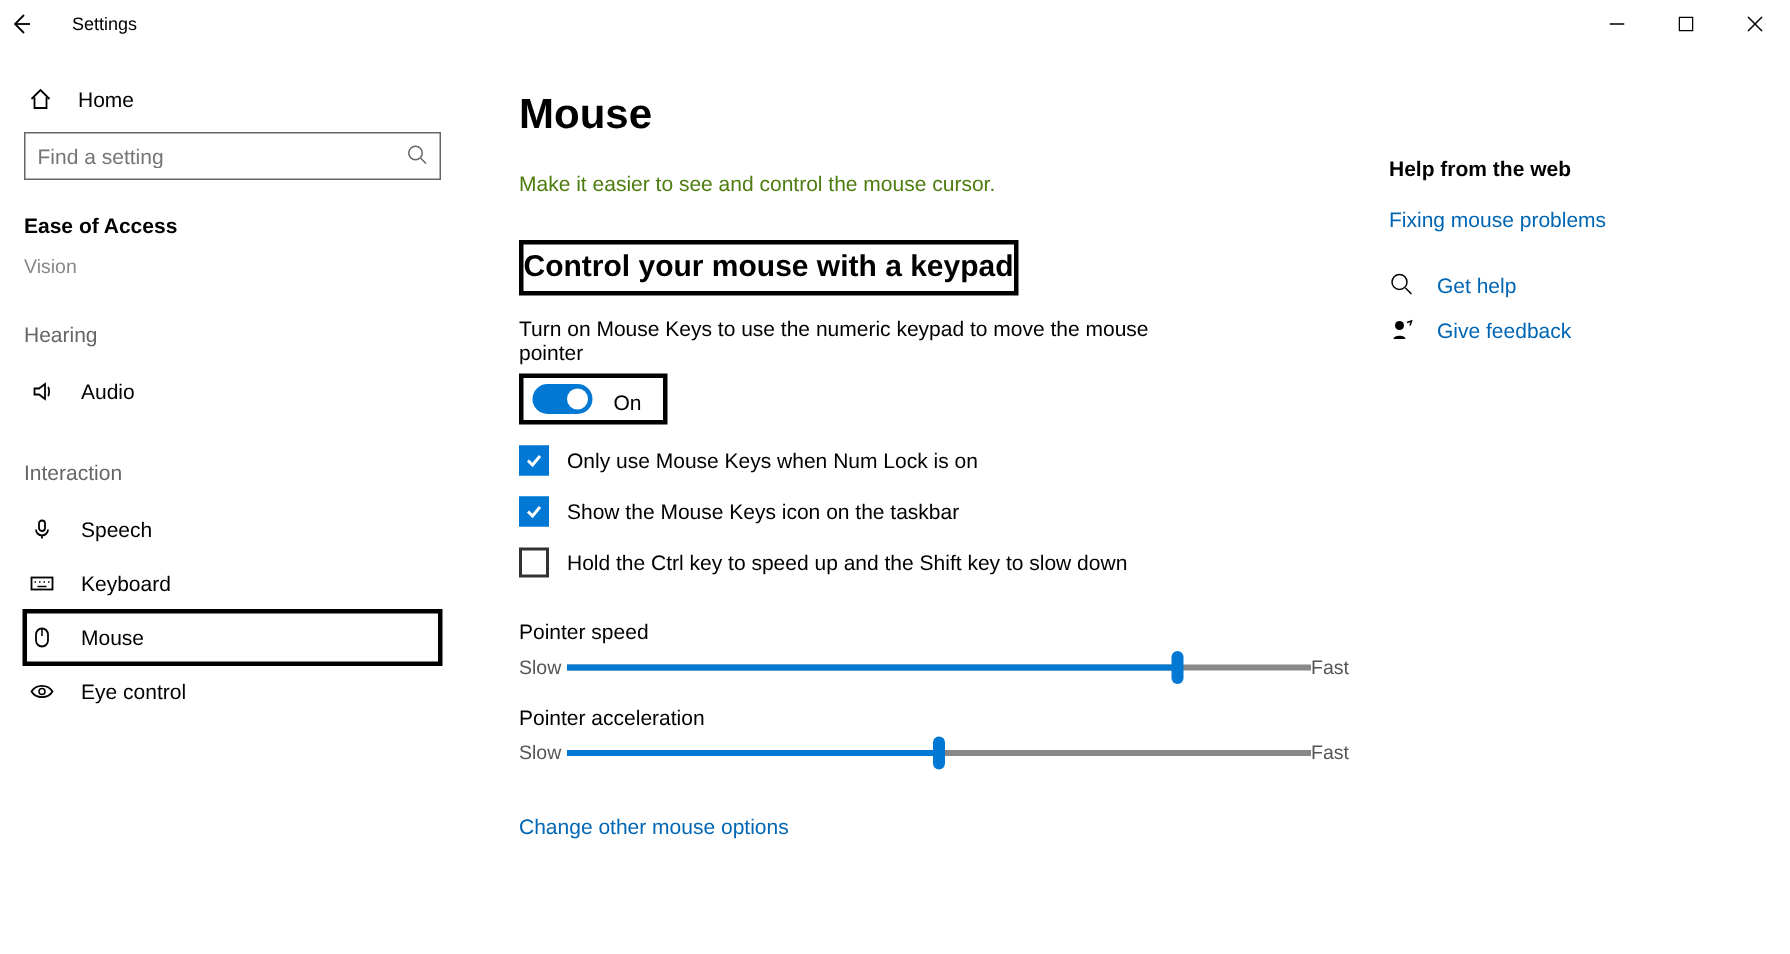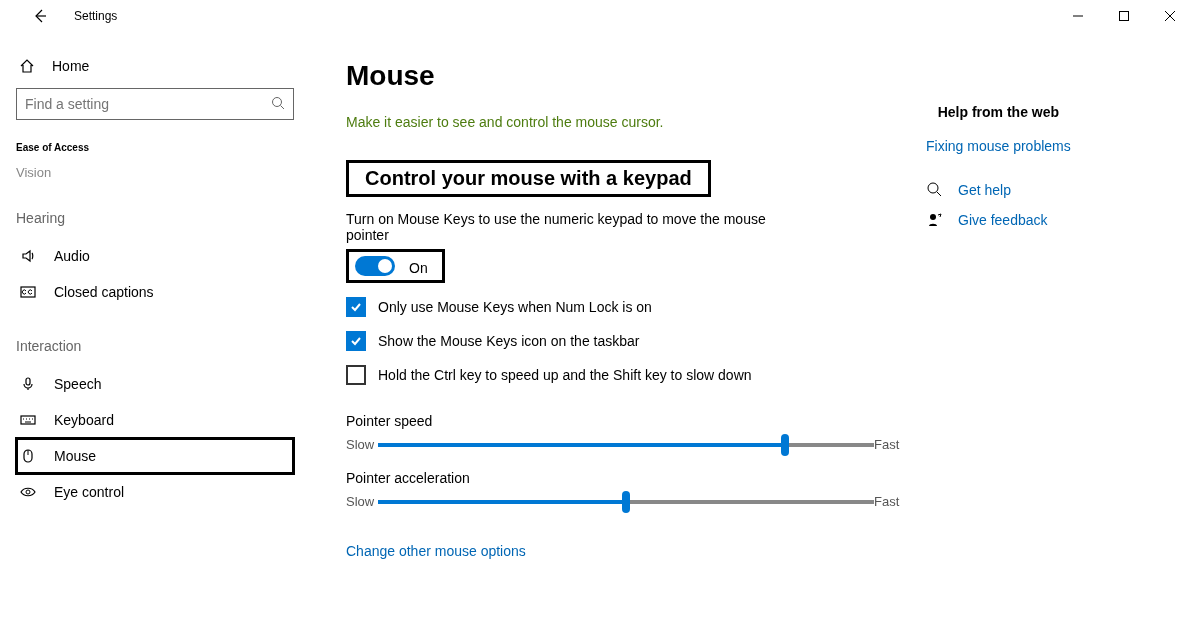--- a/index.html
+++ b/index.html
@@ -10,21 +10,21 @@
     background: #fff;
     width: 1193px;
     height: 636px;
     overflow: hidden;
     position: relative;
   }
   .titlebar {
     height: 32px;
     display: flex;
     align-items: center;
-    padding-left: 30px;
+    padding-left: 4px;
   }
   .titlebar .back {
     width: 20px; height: 20px;
     display:flex; align-items:center; justify-content:center;
     margin-right: 24px;
     cursor:pointer;
   }
   .titlebar .title { font-size: 12px; }
   .window-controls {
     position: absolute;
@@ -61,21 +61,21 @@
     margin-bottom: 22px;
   }
   .search-box input {
     border:none; outline:none;
     flex:1;
     font-size:14px;
     background:transparent;
   }
   .category-title {
     font-weight:600;
-    font-size:10px;
+    font-size:14px;
     margin-bottom: 8px;
   }
   .vision-cut {
     color:#888;
     font-size:13px;
     padding: 4px 0 18px 0;
   }
   .section-title {
     color:#666;
     font-size:14px;
@@ -98,21 +98,21 @@
     padding: 28px 36px 0 36px;
     display:flex;
   }
   .content { width: 560px; }
   .page-title { font-size: 28px; font-weight:600; margin-bottom: 22px; }
   .description { color:#4d7c0f; font-size:14px; margin-bottom: 30px; }
   .section-header {
     font-size: 20px;
     font-weight:600;
     border: 3px solid #000;
-    padding: 4px 16px;
+    padding: 4px 0;
     display:inline-block;
     margin-bottom: 14px;
   }
   .setting-desc { font-size:14px; margin-bottom: 6px; max-width: 430px; }
   .toggle-frame {
     border: 3px solid #000;
     display:inline-flex;
     align-items:flex-end;
     padding: 4px 14px 4px 6px;
     gap: 14px;
@@ -160,21 +160,21 @@
     background:#0078d4;
   }
   .slider-thumb {
     position:absolute; top:50%;
     width:8px; height:22px;
     background:#0078d4;
     border-radius:4px;
     transform:translate(-50%,-50%);
   }
   .link { color:#0066b4; font-size:14px; cursor:pointer; margin-top: 16px; display:inline-block;}
-  .right-col { padding-left: 20px; padding-top: 44px; text-align: center; }
+  .right-col { padding-left: 20px; padding-top: 44px; }
   .rc-title { font-size:14px; font-weight:600; margin-bottom: 18px; }
   .rc-link { color:#0066b4; font-size:14px; cursor:pointer; display:block; margin-bottom: 28px;}
   .rc-row { display:flex; align-items:center; gap:14px; margin-bottom: 14px; }
   .rc-row .icon { width:18px; display:flex; justify-content:center; }
   .rc-row .txt { color:#0066b4; font-size:14px; cursor:pointer; }
 </style>
 </head>
 <body>
 
 <div class="titlebar">
@@ -229,29 +229,20 @@
 
     <div class="section-title">Hearing</div>
     <div class="nav-item">
       <span class="icon">
           <svg width="16" height="16" viewBox="0 0 16 16">
             <path d="M3 6v4h3l4 3V3L6 6H3z M12 5c1 1 1 5 0 6" stroke="#000" fill="none" stroke-width="1.2"></path>
           </svg>
         </span>
       <span class="label">Audio</span>
     </div>
-    <div class="nav-item">
-      <span class="icon">
-          <svg width="16" height="16" viewBox="0 0 16 16">
-            <rect x="1" y="3" width="14" height="10" stroke="#000" fill="none" stroke-width="1.2"></rect>
-            <path d="M6 7a2 2 0 100 2 M12 7a2 2 0 100 2" stroke="#000" fill="none"></path>
-          </svg>
-        </span>
-      <span class="label">Closed captions</span>
-    </div>
 
     <div class="section-title" style="margin-top:28px">Interaction</div>
     <div class="nav-item">
       <span class="icon">
           <svg width="16" height="16" viewBox="0 0 16 16">
             <rect x="6" y="2" width="4" height="7" rx="2" stroke="#000" fill="none" stroke-width="1.2"></rect>
             <path d="M4 8a4 4 0 008 0 M8 12v2" stroke="#000" fill="none" stroke-width="1.2"></path>
           </svg>
         </span>
       <span class="label">Speech</span>

